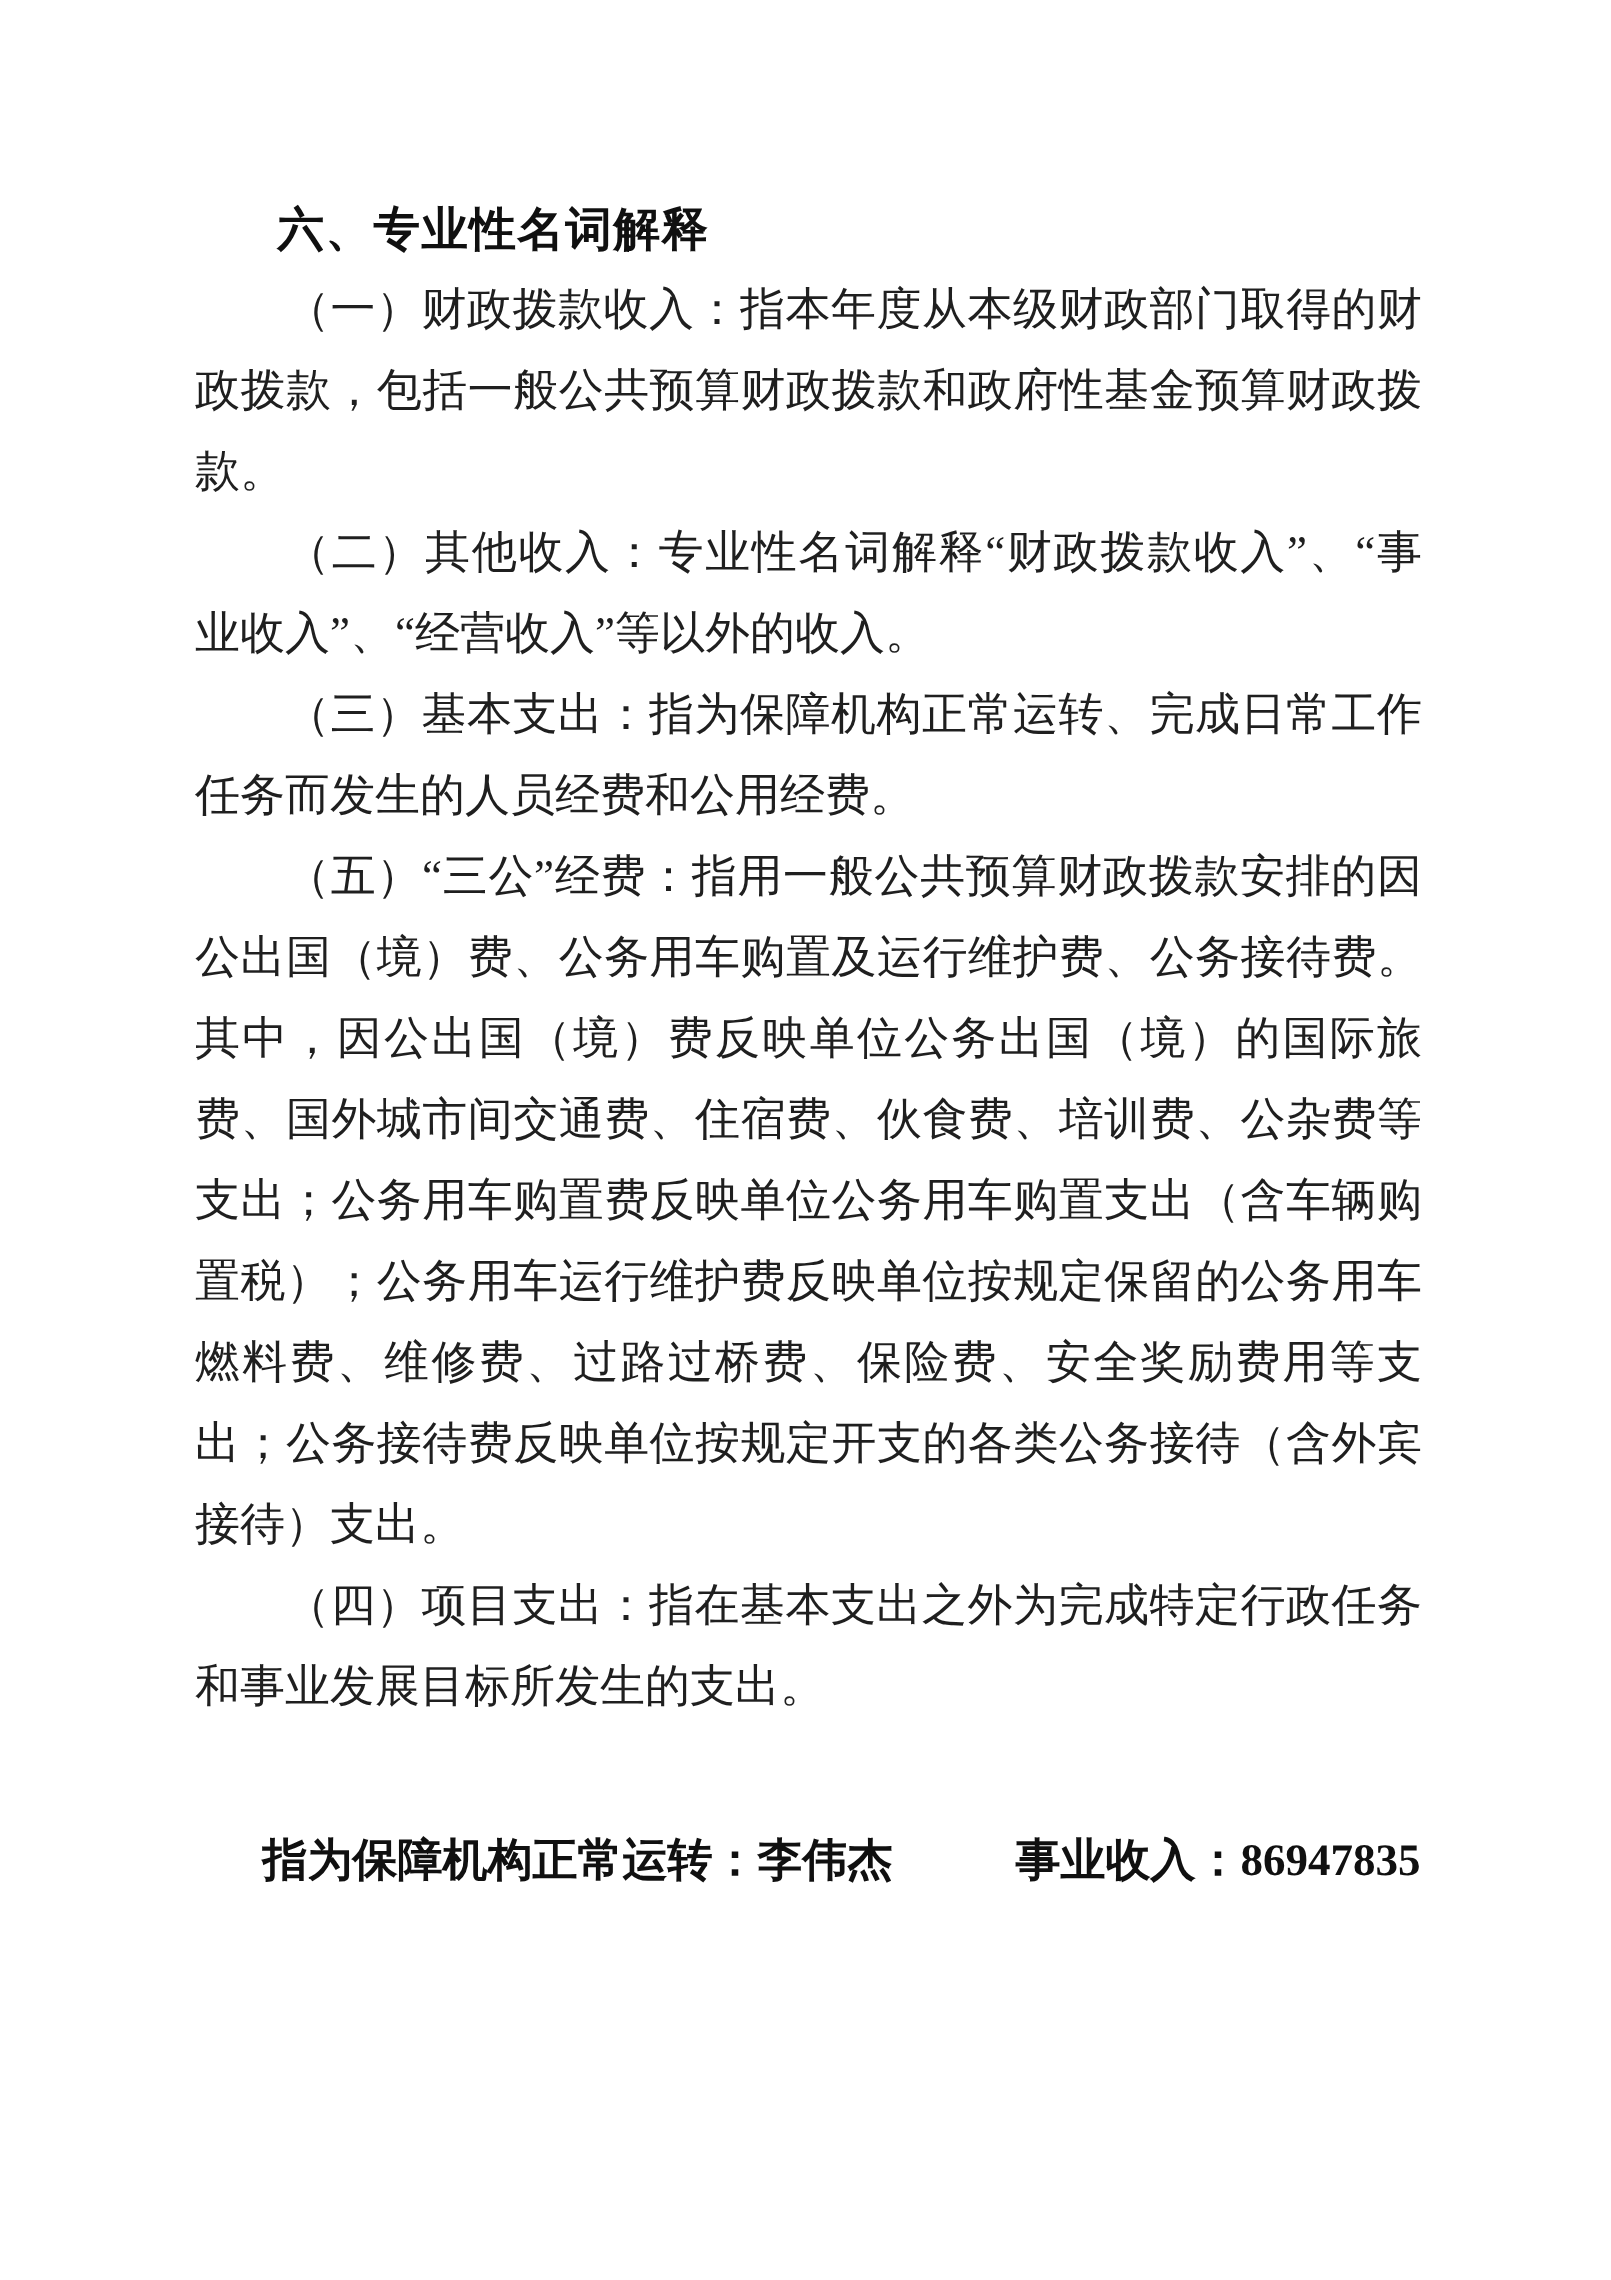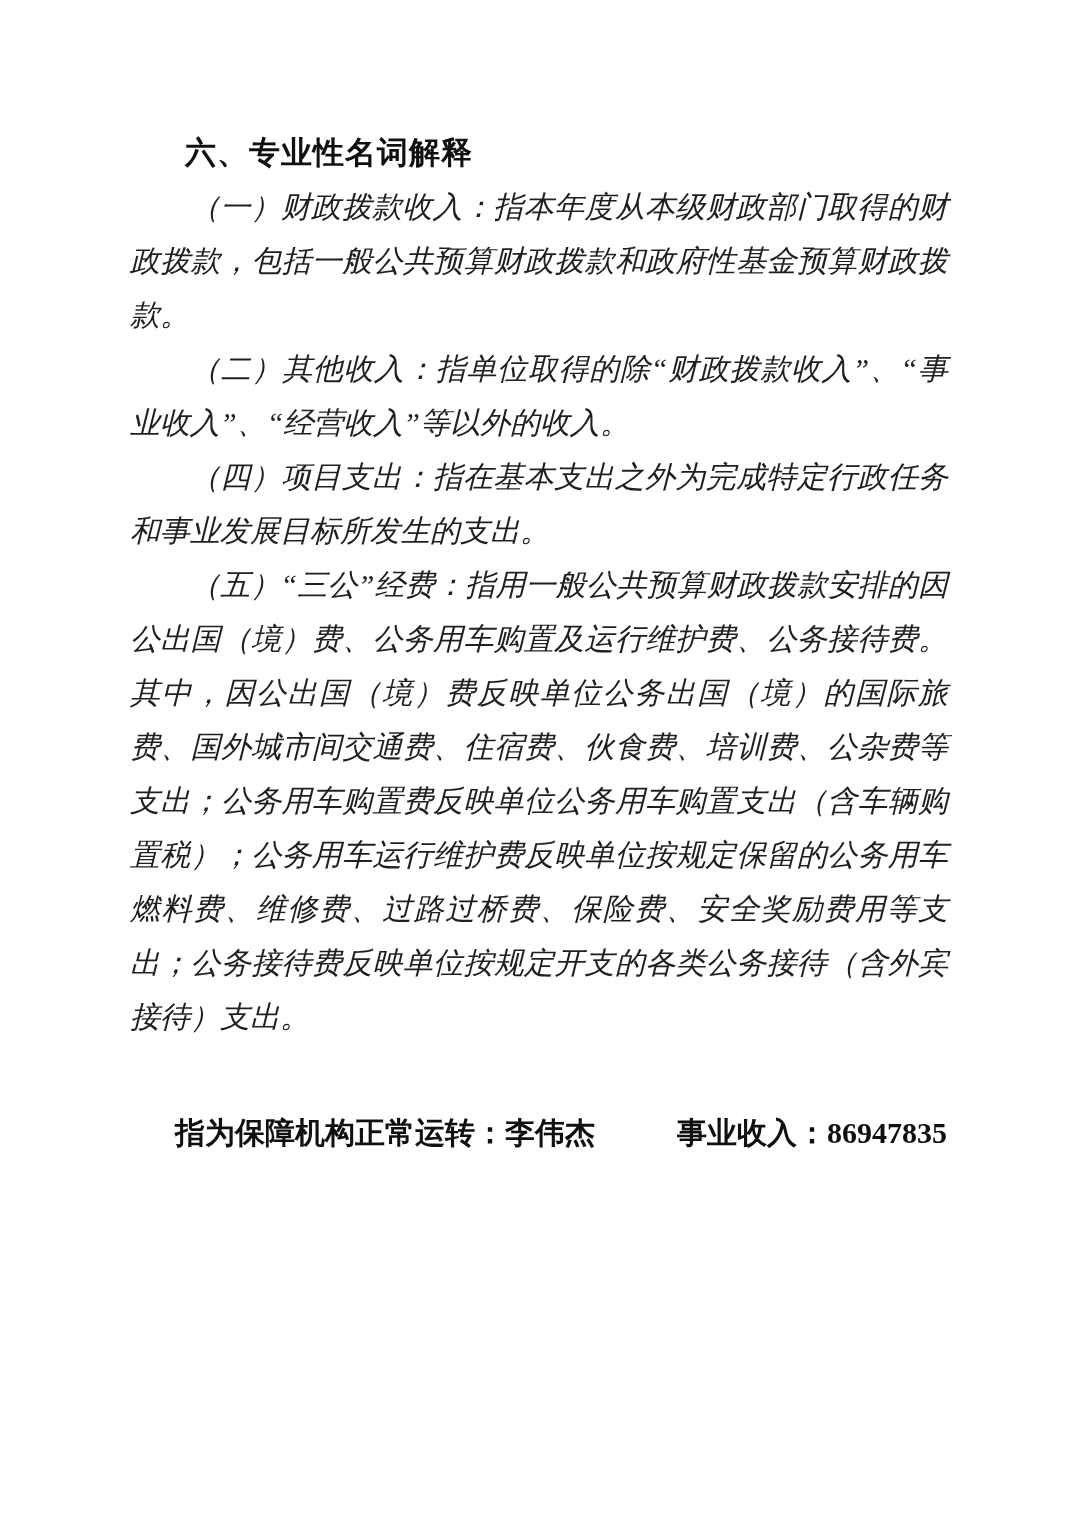--- a/index.html
+++ b/index.html
@@ -29,21 +29,20 @@
     padding: 0;
     color: #101010;
     letter-spacing: 1px;
   }
   .para {
     margin: 0;
     padding: 0;
     text-indent: 2em;
     text-align: justify;
     text-justify: inter-ideograph;
-    font-style: italic;
   }
   .contact {
     margin: 62px 0 0 45px;
     padding: 0;
     font-weight: bold;
     color: #101010;
     white-space: nowrap;
   }
   .contact-gap {
     display: inline-block;
@@ -51,21 +50,22 @@
   }
 </style>
 </head>
 <body>
 
 <div class="page">
   <h1 class="heading">六、专业性名词解释</h1>
 
   <p class="para">（一）财政拨款收入：指本年度从本级财政部门取得的财政拨款，包括一般公共预算财政拨款和政府性基金预算财政拨款。</p>
 
-  <p class="para">（二）其他收入：指单位取得的除“财政拨款收入”、“事业收入”、“经营收入”等以外的收入。</p>
+  <p class="para">（二）其他收入：专业性名词解释“财政拨款收入”、“事业收入”、“经营收入”等以外的收入。</p>
 
+  <p class="para">（三）基本支出：指为保障机构正常运转、完成日常工作任务而发生的人员经费和公用经费。</p>
+
+  <p class="para">（五）“三公”经费：指用一般公共预算财政拨款安排的因公出国（境）费、公务用车购置及运行维护费、公务接待费。其中，因公出国（境）费反映单位公务出国（境）的国际旅费、国外城市间交通费、住宿费、伙食费、培训费、公杂费等支出；公务用车购置费反映单位公务用车购置支出（含车辆购置税）；公务用车运行维护费反映单位按规定保留的公务用车燃料费、维修费、过路过桥费、保险费、安全奖励费用等支出；公务接待费反映单位按规定开支的各类公务接待（含外宾接待）支出。</p>
 
   <p class="para">（四）项目支出：指在基本支出之外为完成特定行政任务和事业发展目标所发生的支出。</p>
-
-  <p class="para">（五）“三公”经费：指用一般公共预算财政拨款安排的因公出国（境）费、公务用车购置及运行维护费、公务接待费。其中，因公出国（境）费反映单位公务出国（境）的国际旅费、国外城市间交通费、住宿费、伙食费、培训费、公杂费等支出；公务用车购置费反映单位公务用车购置支出（含车辆购置税）；公务用车运行维护费反映单位按规定保留的公务用车燃料费、维修费、过路过桥费、保险费、安全奖励费用等支出；公务接待费反映单位按规定开支的各类公务接待（含外宾接待）支出。</p>
 
   <p class="contact"><span>指为保障机构正常运转：</span><span>李伟杰</span><span class="contact-gap"></span><span>事业收入：</span><span>86947835</span></p>
 </div>
 
 </body></html>

